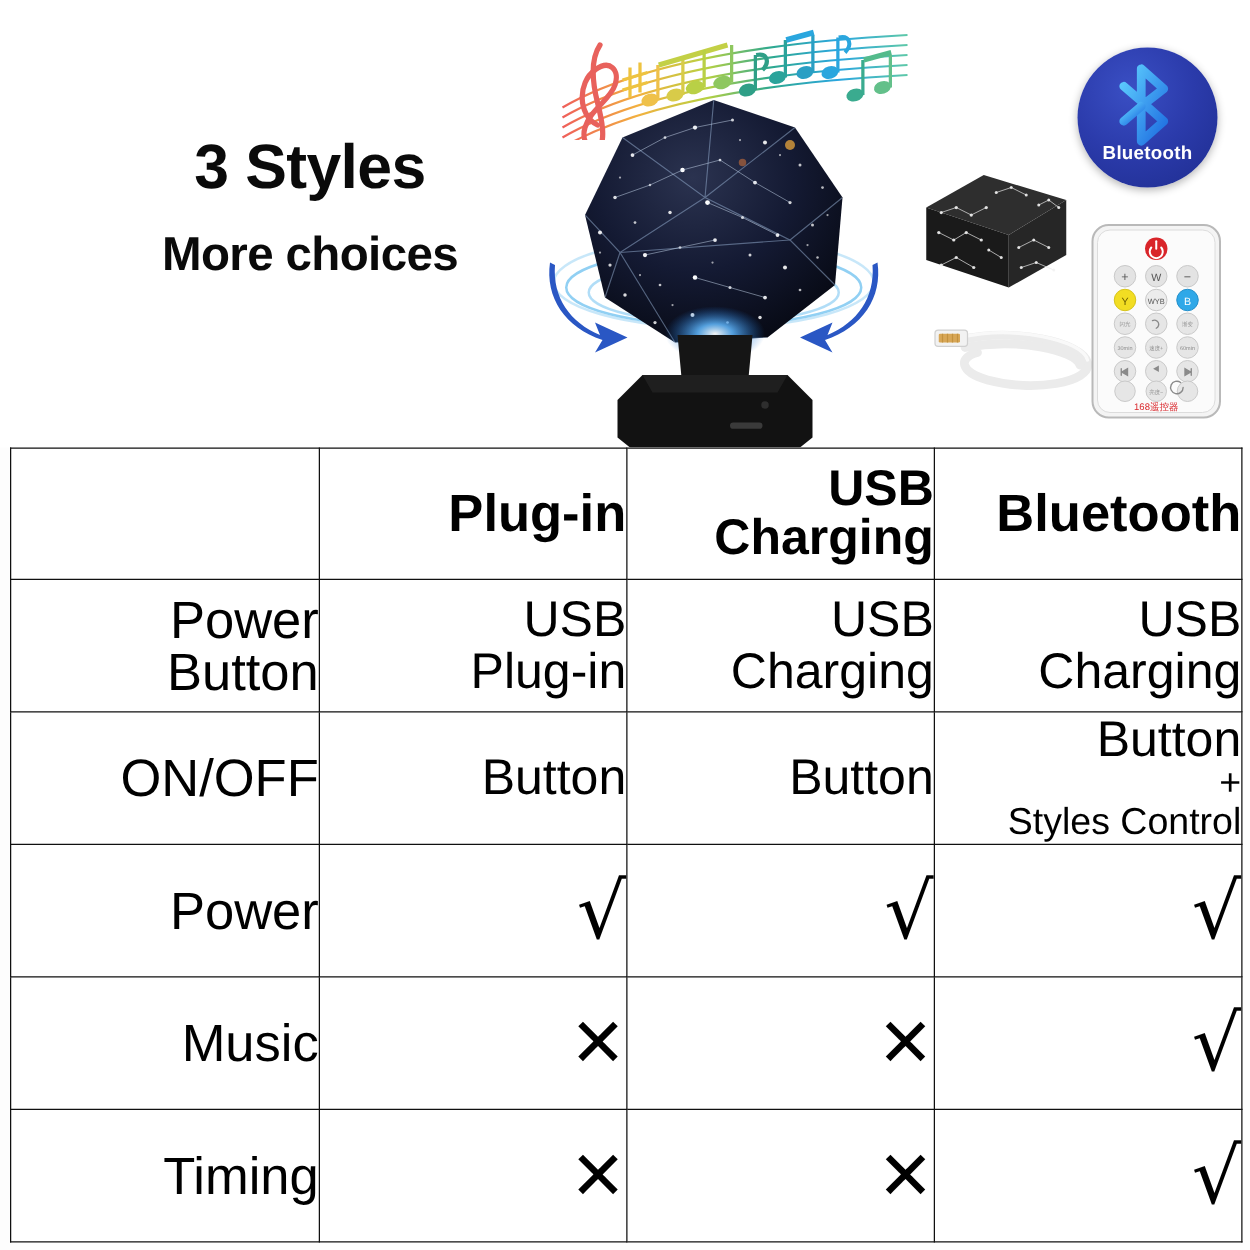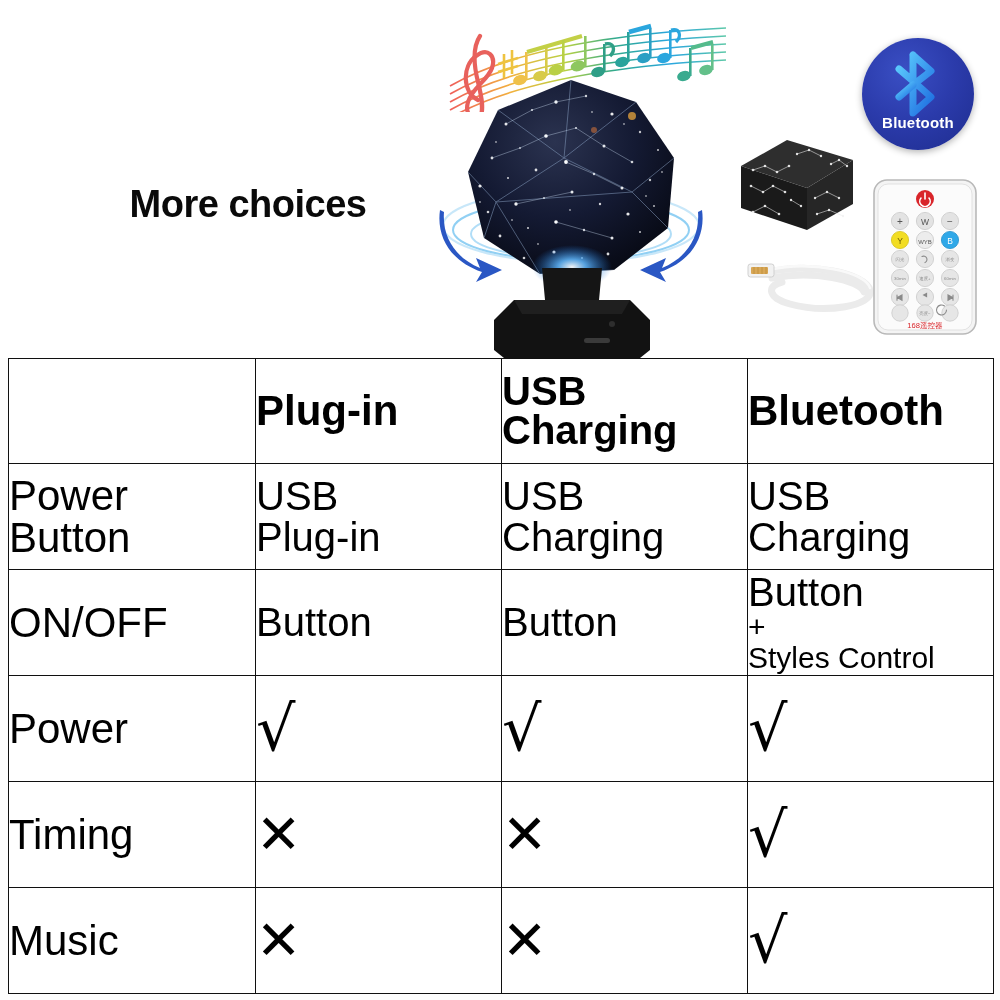--- a/index.html
+++ b/index.html
@@ -103,21 +103,21 @@
   #spec-table {
     position: absolute;
     left: 8px; top: 358px;
     width: 984px;
     border-collapse: collapse;
     table-layout: fixed;
     background: #ffffff;
   }
   #spec-table td {
     border: 1.6px solid #101010;
-    text-align: left;
+    text-align: right;
     vertical-align: middle;
     padding: 0;
     color: #000000;
   }
   col.c-label { width: 247px; }
   col.c-data  { width: 246px; }
 
   tr.r-head td { height: 104px; }
   tr.r-body td { height: 105px; }
 
@@ -156,20 +156,21 @@
     line-height: 1;
     font-weight: bold;
     font-family: "DejaVu Sans", sans-serif;
   }
 </style>
 </head>
 <body>
 
 <div id="hero">
 
+  <div class="headline" id="headline-1">3 Styles</div>
   <div class="headline" id="headline-2">More choices</div>
 
   <svg id="music-notes" viewBox="0 0 300 112">
     <defs>
       <linearGradient id="gStaff" x1="0" y1="0" x2="1" y2="0">
         <stop offset="0" stop-color="#ef5f5a"></stop>
         <stop offset="0.22" stop-color="#f2b13e"></stop>
         <stop offset="0.42" stop-color="#b7d142"></stop>
         <stop offset="0.60" stop-color="#2fa98e"></stop>
         <stop offset="0.80" stop-color="#2aa6e0"></stop>
@@ -556,36 +557,36 @@
       <td>
         <span class="mark-check">√</span>
       </td>
       <td>
         <span class="mark-check">√</span>
       </td>
     </tr>
 
     <tr class="r-body">
       <td class="row-head">
-        <div>Timing</div>
+        <div>Music</div>
       </td>
       <td>
         <span class="mark-cross">✕</span>
       </td>
       <td>
         <span class="mark-cross">✕</span>
       </td>
       <td>
         <span class="mark-check">√</span>
       </td>
     </tr>
 
     <tr class="r-body">
       <td class="row-head">
-        <div>Music</div>
+        <div>Timing</div>
       </td>
       <td>
         <span class="mark-cross">✕</span>
       </td>
       <td>
         <span class="mark-cross">✕</span>
       </td>
       <td>
         <span class="mark-check">√</span>
       </td>

